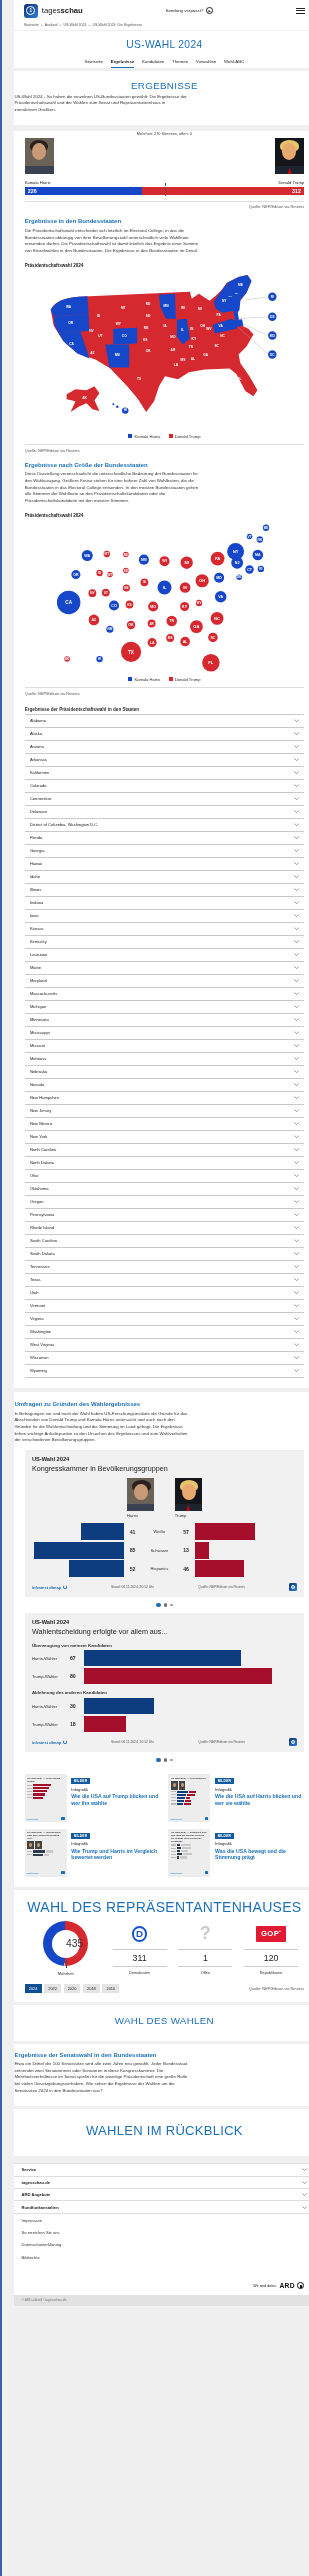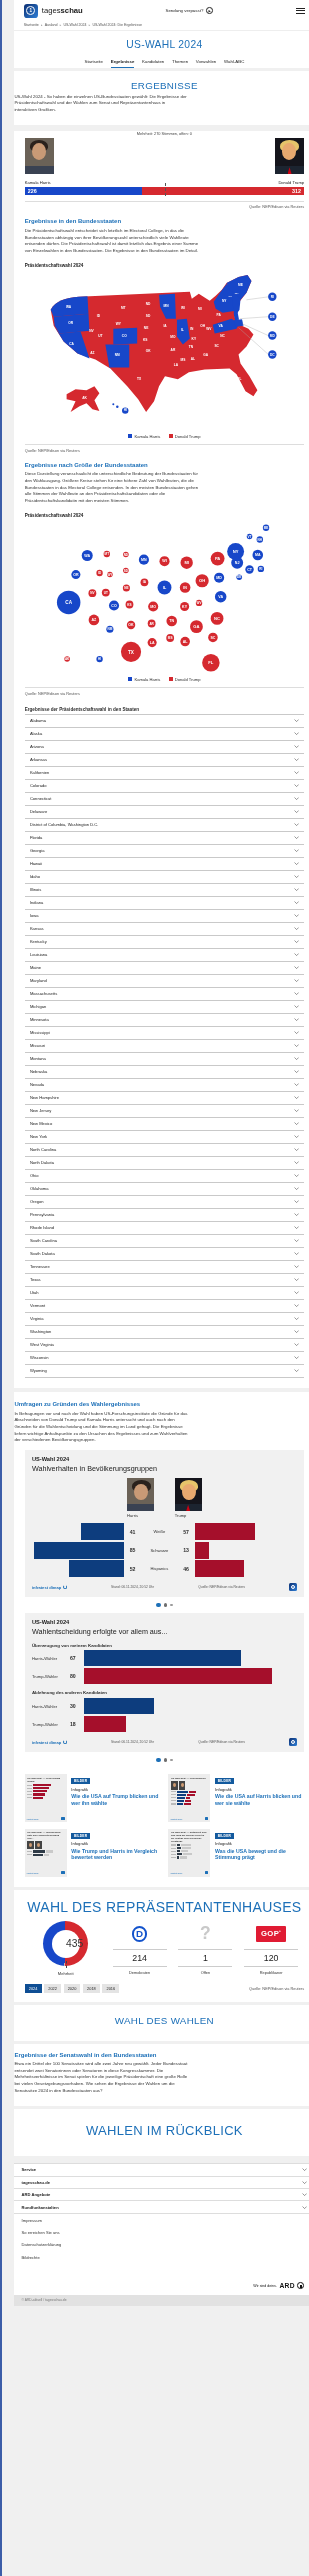--- a/index.html
+++ b/index.html
@@ -772,21 +772,21 @@
     </div>
   </div>
 
   <div class="card">
     <div style="height:7.2px"></div>
     <h3 class="subhead narrow" style="margin-top:2.1px">Umfragen zu Gründen des Wahlergebnisses</h3>
     <p class="body-text narrow">In Befragungen vor und nach der Wahl haben US-Forschungsinstitute die Gründe für das Abschneiden von Donald Trump und Kamala Harris untersucht und auch nach den Gründen für die Wahlentscheidung und die Stimmung im Land gefragt. Die Ergebnisse liefern wichtige Anhaltspunkte zu den Ursachen des Ergebnisses und zum Wahlverhalten der verschiedenen Bevölkerungsgruppen.</p>
 
     <div class="ipanel">
       <div class="ikicker">US-Wahl 2024</div>
-      <div class="ititle">Wahlverhalten in Bevölkerungsgruppen</div>
+      <div class="ititle">Kongresskammer in Bevölkerungsgruppen</div>
       <div class="iphotos">
         <div class="ipwrap">
             <div class="photo">
               <span class="suit"></span>
             </div>
           <div class="iplabel">Harris</div>
           </div>
         <div class="ipwrap">
             <div class="photo trump">
               <span class="suit"></span>
@@ -1025,21 +1025,21 @@
           <span class="dnumber">435</span>
           <span class="dmark"></span>
         </div>
         <div class="mehr-lbl">Mehrheit</div>
       </div>
       <div class="hcols" id="house-cols">
           <div class="hcol">
             <div class="hicon">
               <div class="demlogo">D</div>
             </div>
-            <div class="hval">214</div>
+            <div class="hval">311</div>
             <div class="hlbl">Demokraten</div>
           </div>
           <div class="hcol">
             <div class="hicon">
               <div class="qmark">?</div>
             </div>
             <div class="hval">1</div>
             <div class="hlbl">Offen</div>
           </div>
           <div class="hcol">

